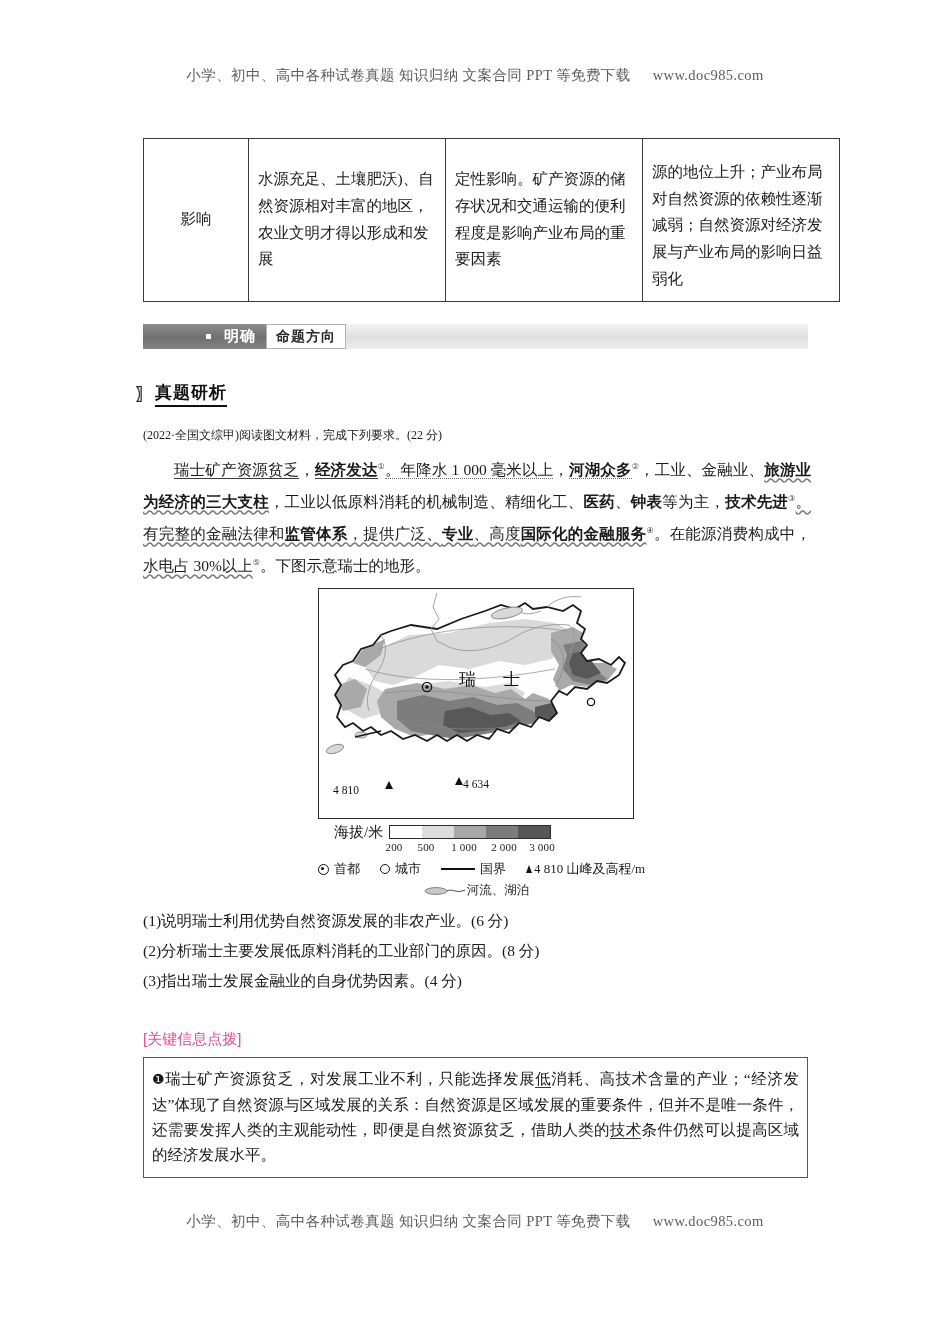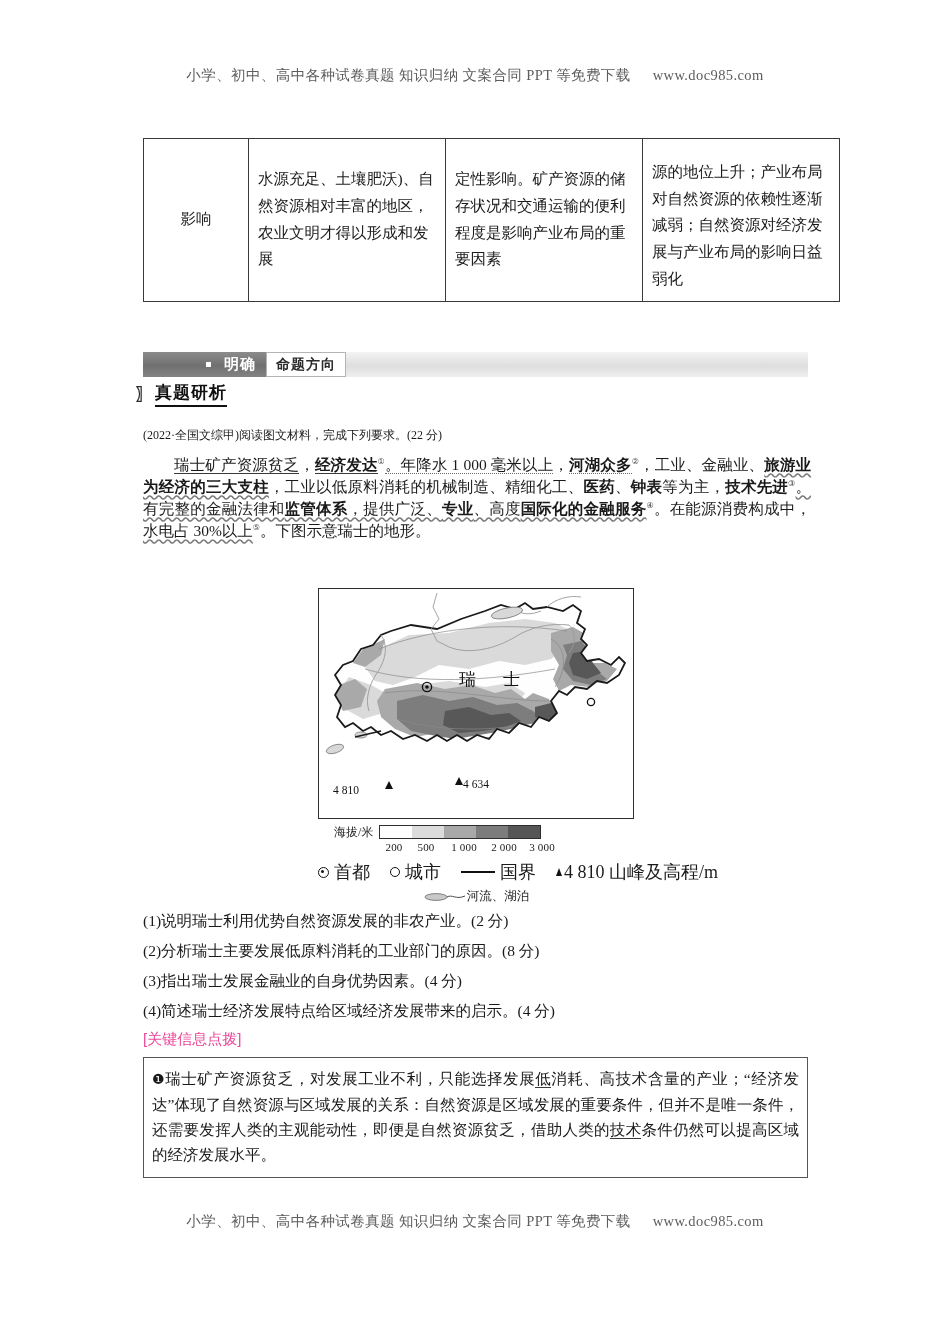--- a/index.html
+++ b/index.html
@@ -64,21 +64,21 @@
     vertical-align: middle;
   }
   .tbl td.c2 { width: 178px; margin-top: 40px; }
   .tbl td.c3 { width: 178px; }
   .tbl td.c4 { width: 178px; vertical-align: top; padding-top: 20px; }
 
   
   .banner {
     position: absolute;
     left: 143px;
-    top: 352px;
+    top: 324px;
     width: 665px;
     height: 25px;
     background: linear-gradient(to bottom, #f3f3f3 0%, #dedede 55%, #efefef 100%);
   }
   .banner-dark {
     position: absolute;
     left: 0; top: 0;
     width: 123px;
     height: 25px;
     background: linear-gradient(to bottom, #8c8c8c 0%, #707070 55%, #838383 100%);
@@ -152,21 +152,21 @@
     font-size: 12px;
     color: #1a1a1a;
     white-space: nowrap;
   }
   .stem {
     position: absolute;
     left: 143px;
     top: 452px;
     width: 668px;
     font-size: 15.5px;
-    line-height: 19px;
+    line-height: 29px;
     color: #1a1a1a;
     text-indent: 31px;
     text-align: justify;
   }
   .u-solid  { border-bottom: 1px solid #3a3a3a; }
   .u-dotted { border-bottom: 1px dotted #6a6a6a; }
   .u-wavy   {
     text-decoration: underline;
     text-decoration-style: wavy;
     text-decoration-color: #7a7a7a;
@@ -201,21 +201,21 @@
     width: 316px;
     font-size: 12px;
     color: #1a1a1a;
   }
   .legend-row1 {
     display: flex;
     align-items: center;
     height: 18px;
   }
   .legend-title {
-    font-size: 12px;
+    font-size: 15px;
     margin-right: 6px;
     margin-left: 16px;
     white-space: nowrap;
   }
   .ramp {
     display: flex;
     border: 1px solid #2d2d2d;
     height: 14px;
     box-sizing: border-box;
   }
@@ -229,21 +229,21 @@
   }
   .ramp-labels span {
     position: absolute;
     top: 0;
     transform: translateX(-50%);
     white-space: nowrap;
   }
   .legend-row3 {
     display: flex;
     align-items: flex-start;
-    font-size: 18px;
+    font-size: 13px;
     margin-top: 3px;
     white-space: nowrap;
   }
   .legend-row3 .item { display: flex; align-items: center; margin-right: 20px; }
   .legend-row4 {
     display: flex;
     align-items: center;
     font-size: 12.5px;
     margin-top: 4px;
     white-space: nowrap;
@@ -499,24 +499,23 @@
     </div>
     <div class="legend-row4">
       <svg width="44" height="12">
         <ellipse cx="13" cy="6" rx="11" ry="3.4" fill="#c9c9c9" stroke="#6a6a6a" stroke-width="0.8"></ellipse>
         <path d="M24,6 C29,3 33,9 42,5" fill="none" stroke="#4a4a4a" stroke-width="1"></path>
       </svg>
       <span>河流、湖泊</span>
     </div>
   </div>
 
-  <div class="q q1">(1)说明瑞士利用优势自然资源发展的非农产业。(2 分)</div>
+  <div class="q q1">(1)说明瑞士利用优势自然资源发展的非农产业。(6 分)</div>
   <div class="q q2">(2)分析瑞士主要发展低原料消耗的工业部门的原因。(8 分)</div>
   <div class="q q3">(3)指出瑞士发展金融业的自身优势因素。(4 分)</div>
-  <div class="q q4">(4)简述瑞士经济发展特点给区域经济发展带来的启示。(4 分)</div>
 
   <div class="keytip">[关键信息点拨]</div>
 
   <div class="notebox">
     <span class="marker">❶</span><span>瑞士矿产资源贫乏，对发展工业不利，只能选择发展</span><span class="u-solid">低</span><span>消耗、高技术含量的产业；“经济发达”体现了自然资源与区域发展的关系：自然资源是区域发展的重要条件，但并不是唯一条件，还需要发挥人类的主观能动性，即便是自然资源贫乏，借助人类的</span><span class="u-solid">技术</span><span>条件仍然可以提高区域的经济发展水平。</span>
   </div>
 
   <div class="running-foot">
     <span>小学、初中、高中各种试卷真题  知识归纳  文案合同  PPT 等免费下载</span><span class="url">www.doc985.com</span>
   </div>

